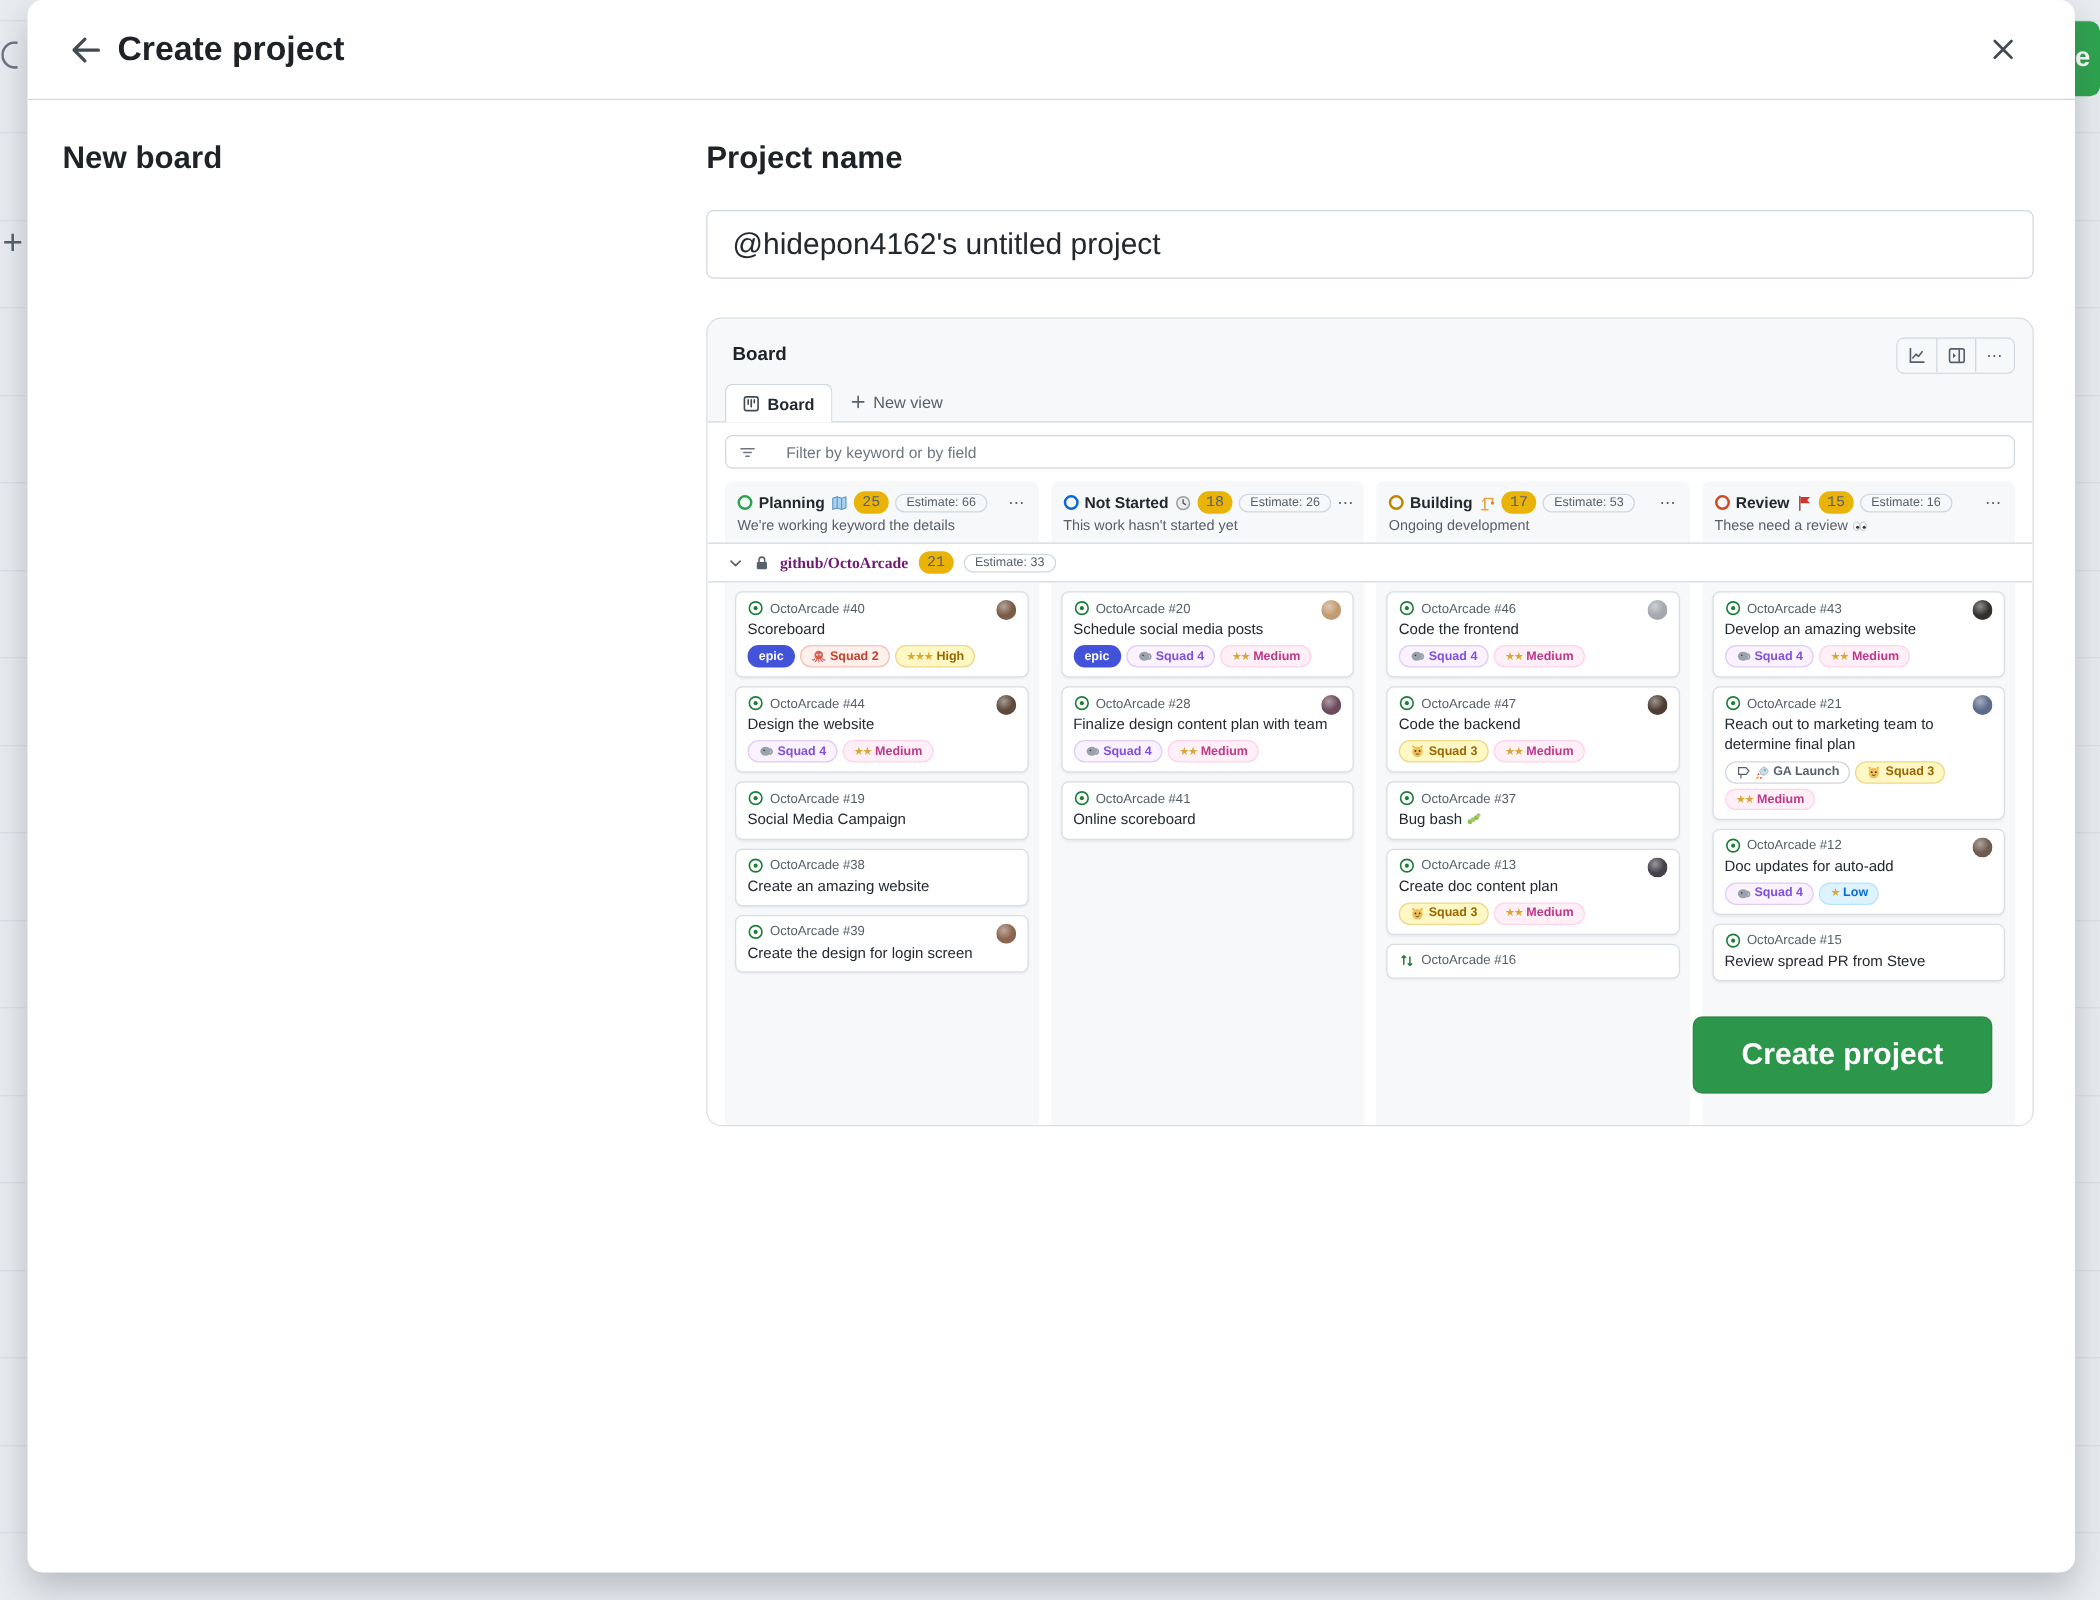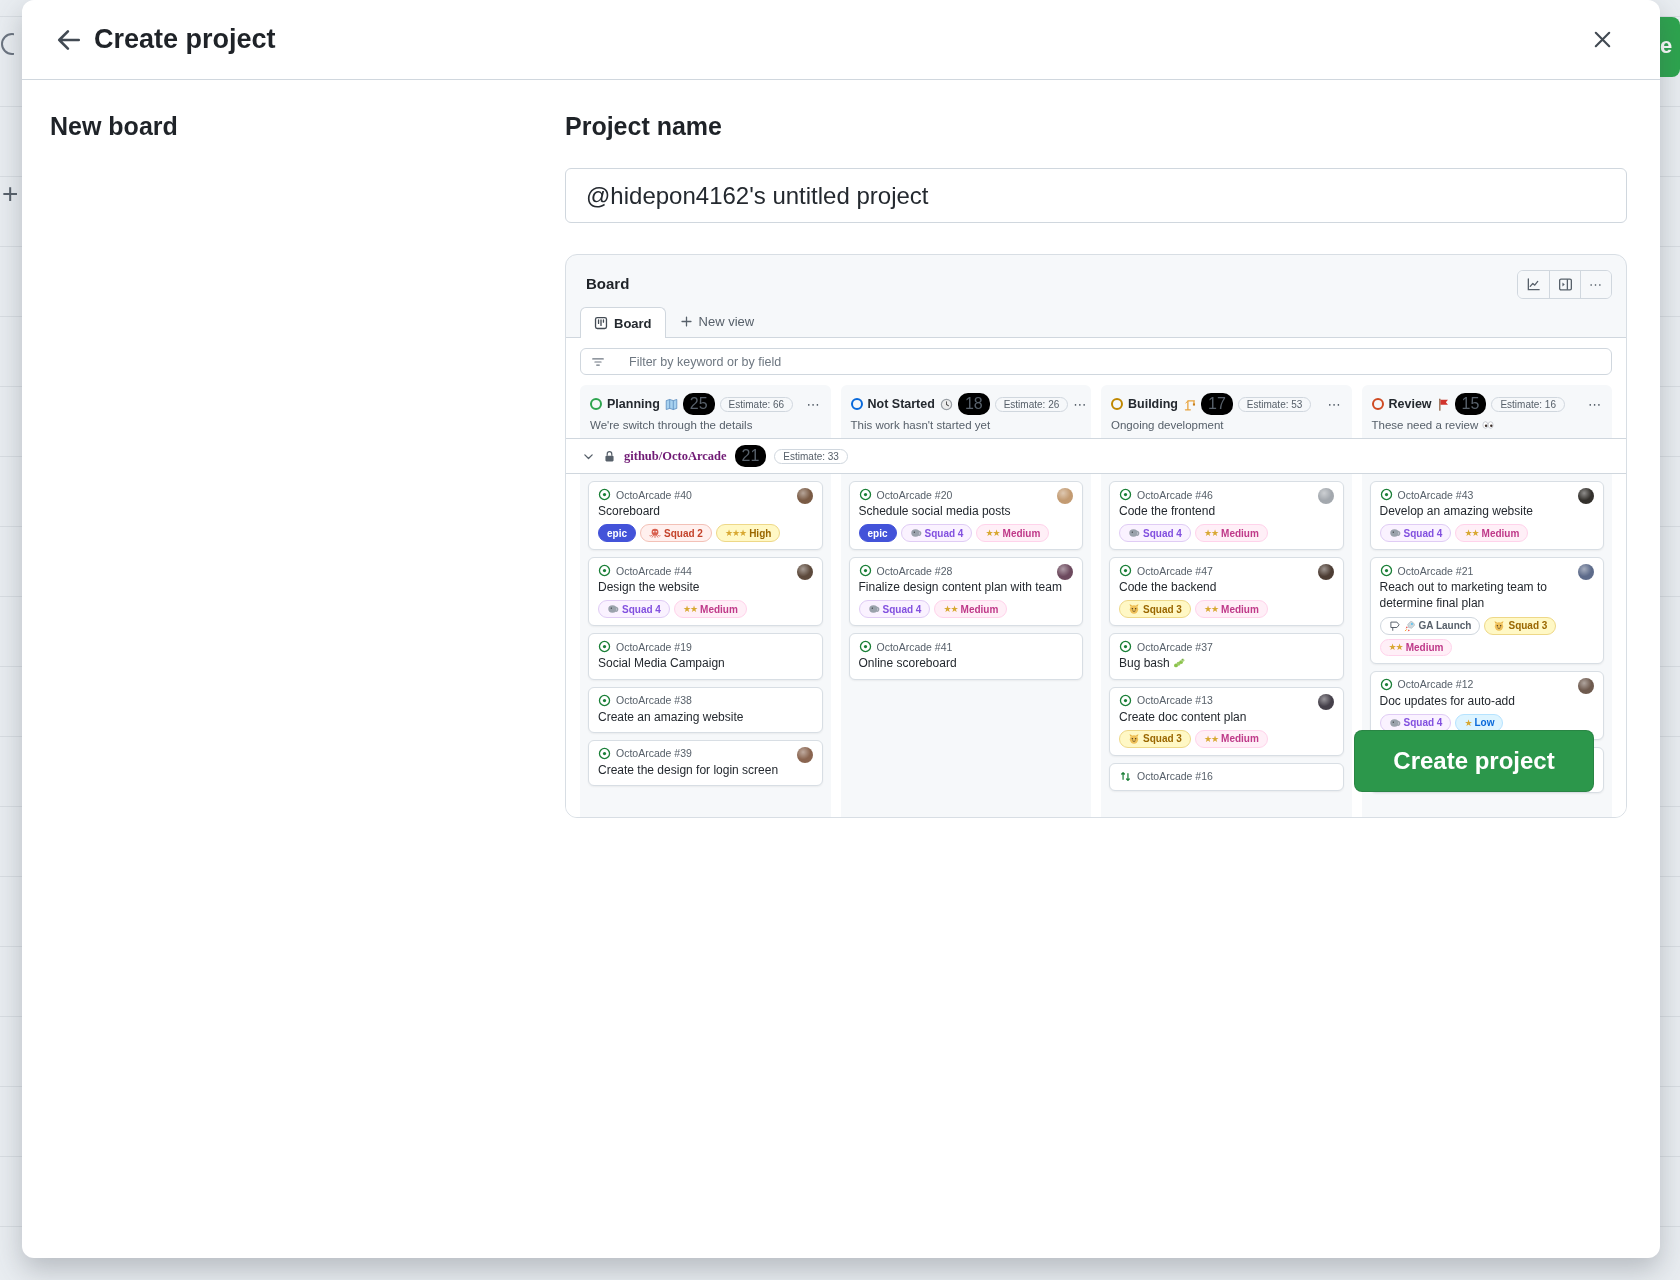--- a/index.html
+++ b/index.html
@@ -33,21 +33,21 @@
   .right-col { position:absolute; left:543px; top:98px; width:1062px; }
   .section-h { font-size:25px; font-weight:700; color:#1f2328; line-height:30px;margin-top:13px; }
   .left-col .section-h { margin-bottom:30px; }
   .desc { font-size:24px; color:#4d5660; line-height:39px; width:455px; }
 
   .name-input { margin-top:27px; width:100%; height:55px; border:1px solid #d0d7de; border-radius:6px;
                 font-size:24px; color:#24292f; padding:0 20px; background:#fff; outline:none;
                 font-family:"Liberation Sans","DejaVu Sans",sans-serif; }
 
   
-  .preview { margin-top:31px; height:564px; border:1px solid #d8dee4; border-radius:12px; background:#f6f8fa;
+  .preview { margin-top:31px; height:647px; border:1px solid #d8dee4; border-radius:12px; background:#f6f8fa;
              overflow:hidden; display:flex; flex-direction:column; white-space:nowrap; }
   .pv-header { position:relative; padding:20px 20px 13px; }
   .pv-title { font-size:15px; font-weight:700; color:#1f2328; }
   .pv-actions { position:absolute; right:14px; top:15px; display:flex; border:1px solid #d0d7de; border-radius:6px; overflow:hidden; }
   .pv-action { width:31px; height:27px; display:flex; align-items:center; justify-content:center;
                background:#f6f8fa; border:none; border-left:1px solid #d0d7de; cursor:pointer; }
   .pv-action:first-child { border-left:none; }
 
   .pv-tabs { display:flex; align-items:flex-end; padding-left:14px; height:31px; }
   .pv-tab { display:flex; align-items:center; gap:6px; padding:0 13px; height:31px; background:#fff;
@@ -57,21 +57,21 @@
 
   .pv-panel { flex:1; background:#fff; border-top:1px solid #d0d7de; padding:10px 14px 0; display:flex; flex-direction:column; overflow:hidden; }
   .pv-filter { flex-shrink:0; height:27px; border:1px solid #d0d7de; border-radius:6px; display:flex; align-items:center; gap:24px;
                padding:0 10px; color:#6e7781; font-size:12.5px; background:#fff; margin-bottom:10px; cursor:text; }
 
   .pv-cols { display:flex; gap:10px; flex-shrink:0; }
   .pv-colhead { flex:1; min-width:0; background:#f6f8fa; border-radius:6px 6px 0 0; padding:8px 10px 7px; }
   .ch-top { display:flex; align-items:center; gap:5px; }
   .ch-dot { width:12px; height:12px; border:2px solid; border-radius:50%; flex-shrink:0; }
   .ch-name { font-size:12.5px; font-weight:700; color:#24292f; }
-  .pill-count { background:#000000; border-radius:10px; padding:2px 7px; font-size:16px; color:#57606a; }
+  .pill-count { background:#eab308; border-radius:10px; padding:2px 7px; font-size:12px; color:#57606a;font-family:Liberation Mono, monospace; }
   .pill-est { border:1px solid #d0d7de; border-radius:10px; padding:1px 8px; font-size:10px; color:#57606a; }
   .ch-kebab { margin-left:auto; color:#57606a; font-size:13px; cursor:pointer; letter-spacing:1px; }
   .ch-sub { margin-top:4px; font-size:11.5px; color:#57606a; display:flex; align-items:center; gap:4px; }
 
   .pv-group { margin:0 -14px; background:#fff; border-top:1px solid #d0d7de; border-bottom:1px solid #d0d7de;
               padding:6px 16px; display:flex; align-items:center; gap:8px; flex-shrink:0; }
   .grp-name { font-size:12.5px; font-weight:700; color:#701a75;font-family:Liberation Serif, serif; }
 
   .pv-lanes { display:flex; gap:10px; flex:1; overflow:hidden; }
   .pv-lane { flex:1; min-width:0; background:#f6f8fa; padding:7px 8px; display:flex; flex-direction:column; gap:7px; overflow:hidden; }
@@ -198,21 +198,21 @@
                 <span class="emoji">
                   <svg viewBox="0 0 16 16">
                     <path d="M1.5 3.2L5.8 1.8l4.4 1.4 4.3-1.4v11l-4.3 1.4-4.4-1.4-4.3 1.4z" fill="#a8d2f0" stroke="#5b8dbf" stroke-width="1"></path>
                     <path d="M5.8 1.8v11.4M10.2 3.2v11.4" stroke="#5b8dbf" stroke-width="1" fill="none"></path>
                   </svg>
                 </span>
                 <span class="pill-count">25</span>
                 <span class="pill-est">Estimate: 66</span>
                 <span class="ch-kebab">⋯</span>
               </div>
-              <div class="ch-sub">We're switch through the details</div>
+              <div class="ch-sub">We're working keyword the details</div>
             </div>
             <div class="pv-colhead">
               <div class="ch-top">
                 <span class="ch-dot" style="border-color:#0969da"></span>
                 <span class="ch-name">Not Started</span>
                 <span class="emoji">
                   <svg viewBox="0 0 16 16">
                     <circle cx="8" cy="8" r="6.3" fill="#ececec" stroke="#9aa0a6" stroke-width="1.5"></circle>
                     <path d="M8 4.5V8l2.4 1.5" stroke="#555" stroke-width="1.3" fill="none" stroke-linecap="round"></path>
                   </svg>

